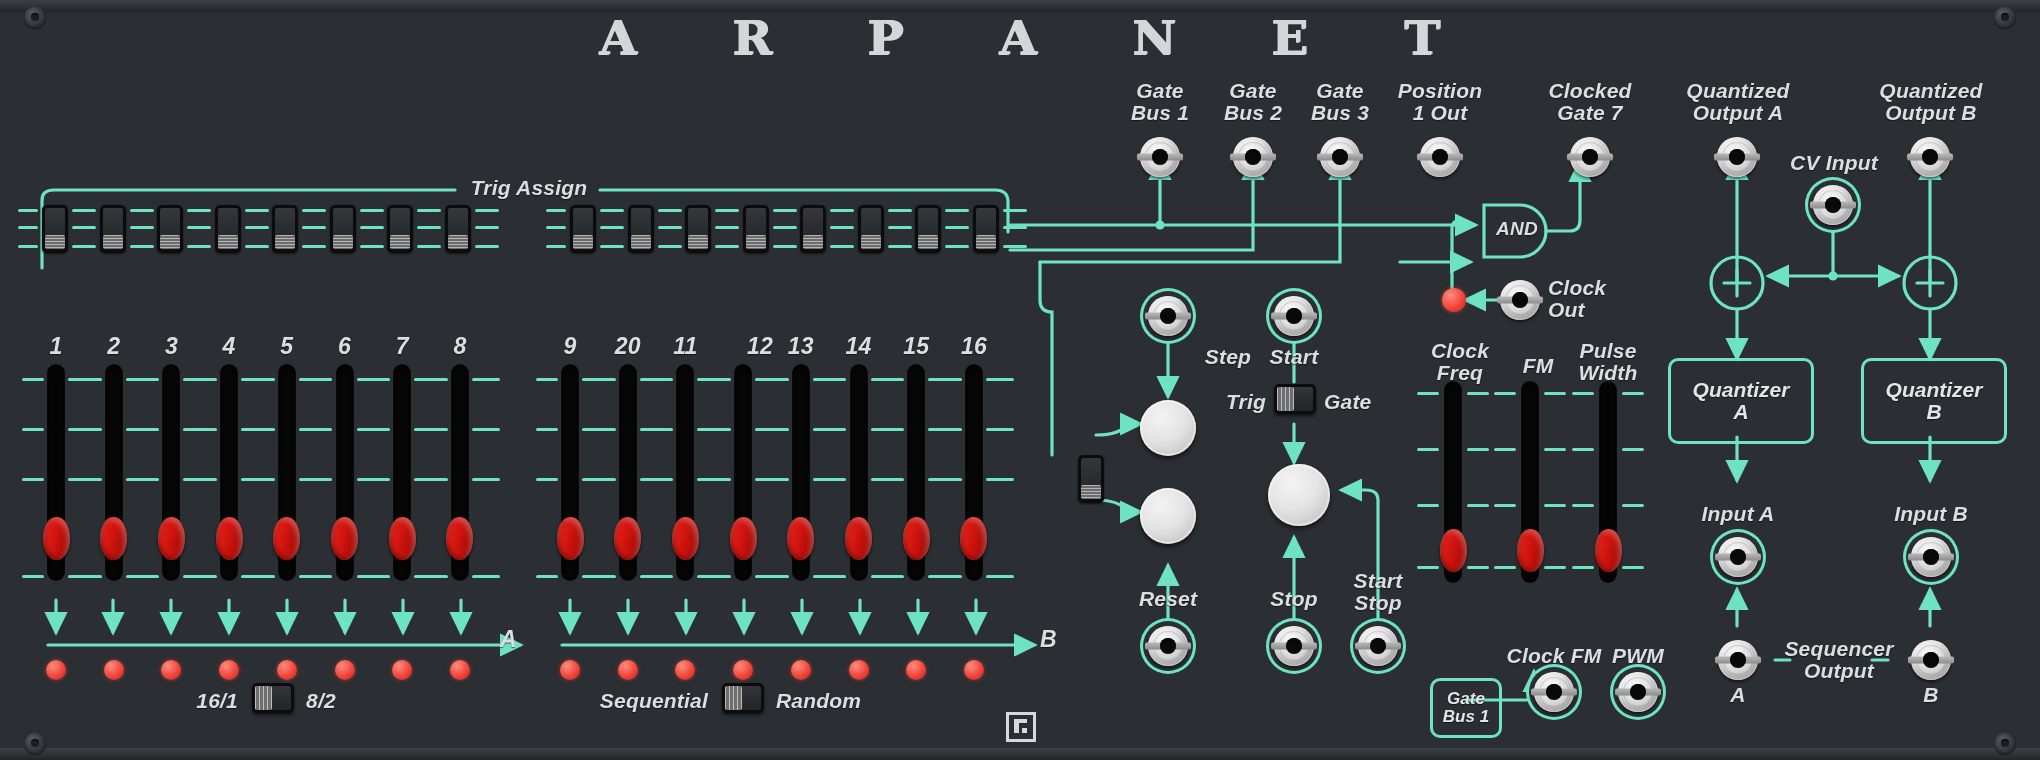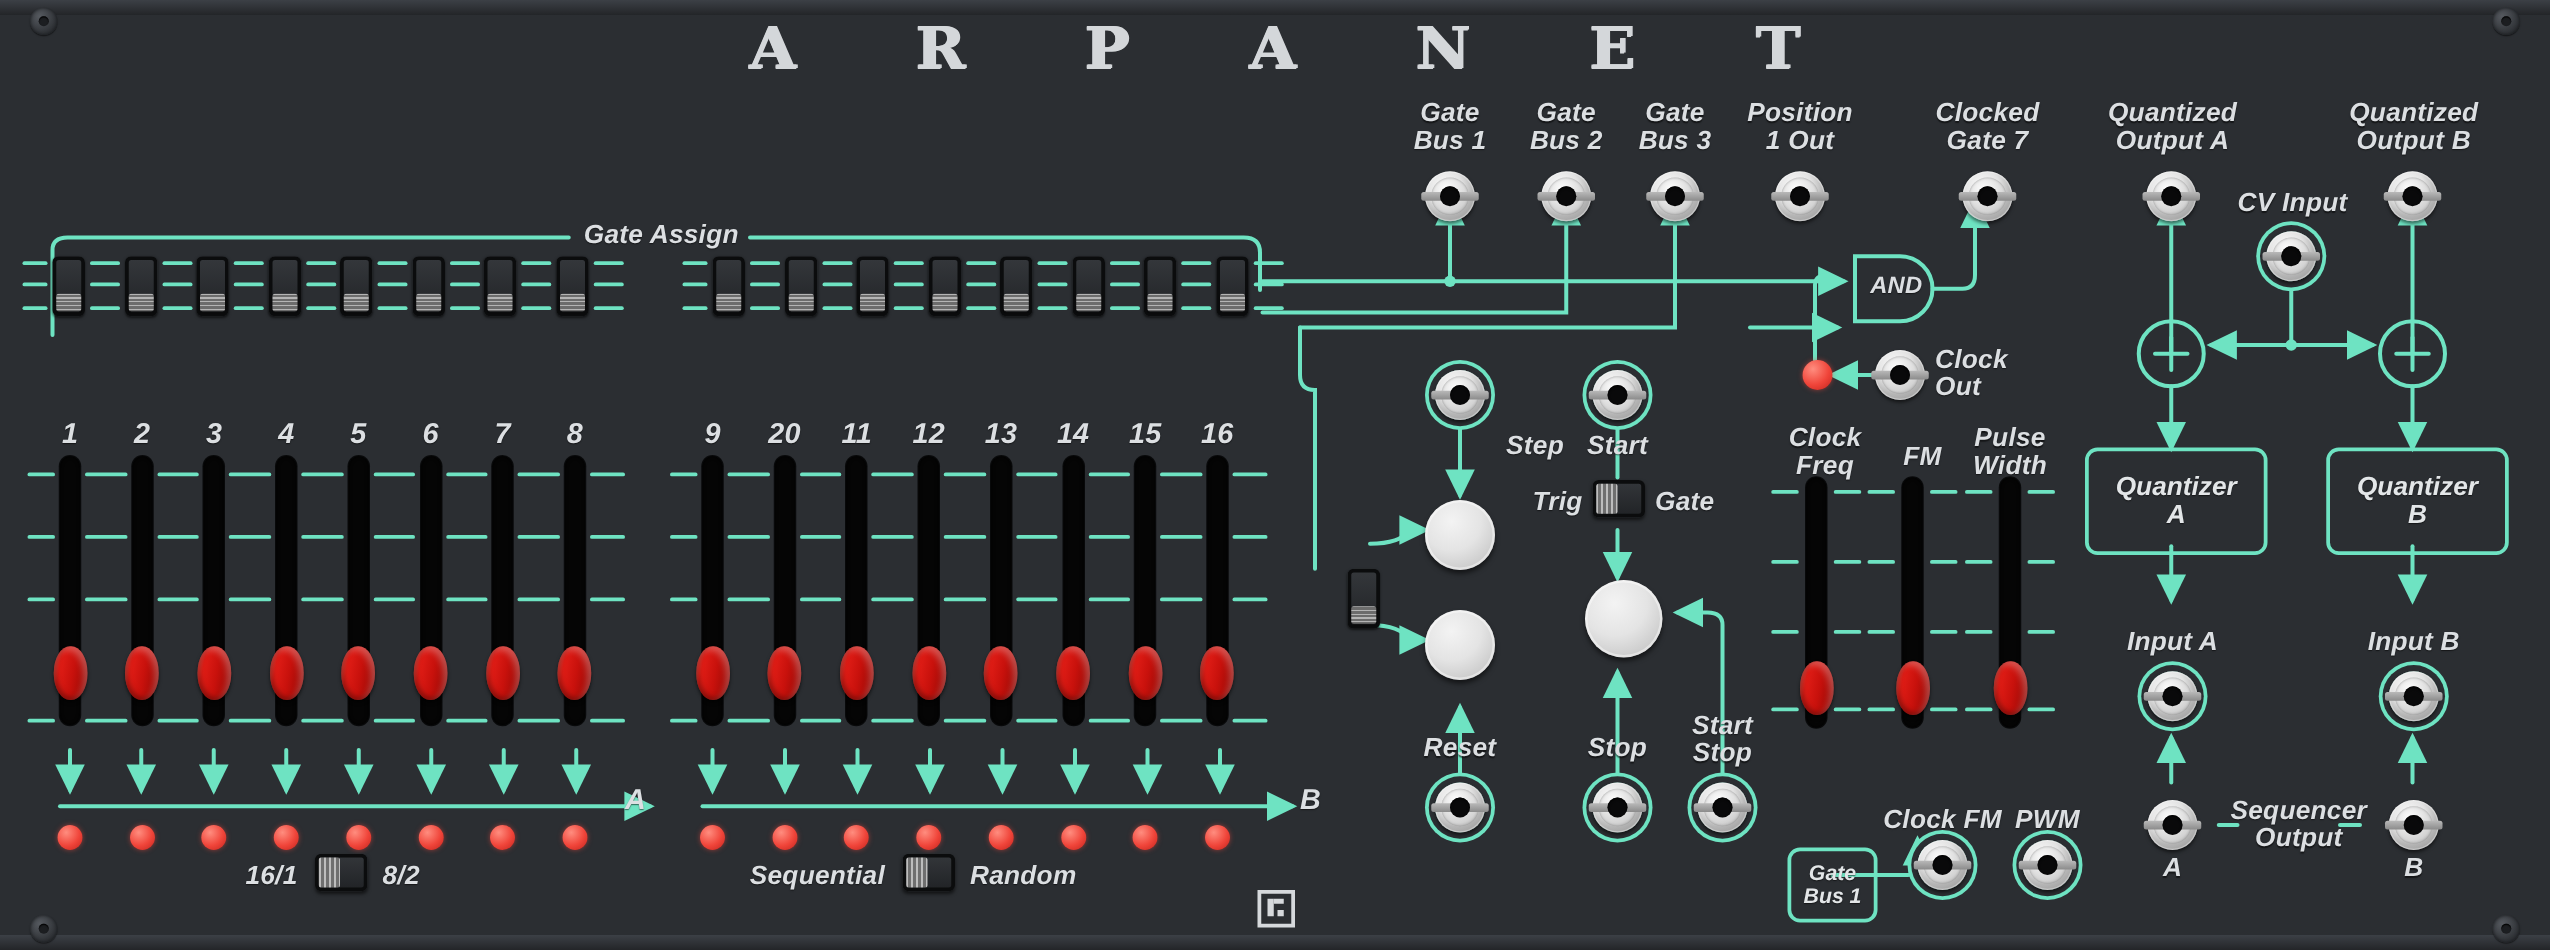--- a/index.html
+++ b/index.html
@@ -329,21 +329,21 @@
       <path d="M628,600 L628,632" marker-end="url(#arw)"></path>
       <path d="M686,600 L686,632" marker-end="url(#arw)"></path>
       <path d="M744,600 L744,632" marker-end="url(#arw)"></path>
       <path d="M802,600 L802,632" marker-end="url(#arw)"></path>
       <path d="M860,600 L860,632" marker-end="url(#arw)"></path>
       <path d="M918,600 L918,632" marker-end="url(#arw)"></path>
       <path d="M976,600 L976,632" marker-end="url(#arw)"></path>
     </g>
   </svg>
 
-  <div class="lbl" style="left:455px; top:177px; width:148px;">Gate Assign</div>
+  <div class="lbl" style="left:455px; top:177px; width:148px;">Trig Assign</div>
 
   <div id="gate-assign-row">
       <div class="gswitch" style="left: 42px; top: 205px;">
         <span class="lever pos-bottom"></span>
       </div>
       <div style="position: absolute; height: 3.4px; border-radius: 2px; background: rgb(110, 227, 194); left: 72px; top: 209px; width: 24px;"></div>
       <div style="position: absolute; height: 3.4px; border-radius: 2px; background: rgb(110, 227, 194); left: 72px; top: 226px; width: 24px;"></div>
       <div style="position: absolute; height: 3.4px; border-radius: 2px; background: rgb(110, 227, 194); left: 72px; top: 245px; width: 24px;"></div>
       <div class="gswitch" style="left: 99.5px; top: 205px;">
         <span class="lever pos-bottom"></span>
@@ -658,21 +658,21 @@
       <div class="fader-cap" style="left: 556.5px; top: 516.86px;"></div>
       <div class="led" style="left: 560px; top: 660px; width: 20px; height: 20px;"></div>
       <div class="lbl num" style="left: 597.7px; top: 335px; width: 60px;">20</div>
       <div class="fader" style="left: 619.7px; top: 365px; height: 215px;"></div>
       <div class="fader-cap" style="left: 614.2px; top: 516.86px;"></div>
       <div class="led" style="left: 617.7px; top: 660px; width: 20px; height: 20px;"></div>
       <div class="lbl num" style="left: 655.4px; top: 335px; width: 60px;">11</div>
       <div class="fader" style="left: 677.4px; top: 365px; height: 215px;"></div>
       <div class="fader-cap" style="left: 671.9px; top: 516.86px;"></div>
       <div class="led" style="left: 675.4px; top: 660px; width: 20px; height: 20px;"></div>
-      <div class="lbl num" style="left: 713.1px; top: 335px; width: 60px;">12</div>
+      <div class="lbl num" style="left: 713.1px; top: 335px; width: 60px; text-align: right;">12</div>
       <div class="fader" style="left: 735.1px; top: 365px; height: 215px;"></div>
       <div class="fader-cap" style="left: 729.6px; top: 516.86px;"></div>
       <div class="led" style="left: 733.1px; top: 660px; width: 20px; height: 20px;"></div>
       <div class="lbl num" style="left: 770.8px; top: 335px; width: 60px;">13</div>
       <div class="fader" style="left: 792.8px; top: 365px; height: 215px;"></div>
       <div class="fader-cap" style="left: 787.3px; top: 516.86px;"></div>
       <div class="led" style="left: 790.8px; top: 660px; width: 20px; height: 20px;"></div>
       <div class="lbl num" style="left: 828.5px; top: 335px; width: 60px;">14</div>
       <div class="fader" style="left: 850.5px; top: 365px; height: 215px;"></div>
       <div class="fader-cap" style="left: 845px; top: 516.86px;"></div>

